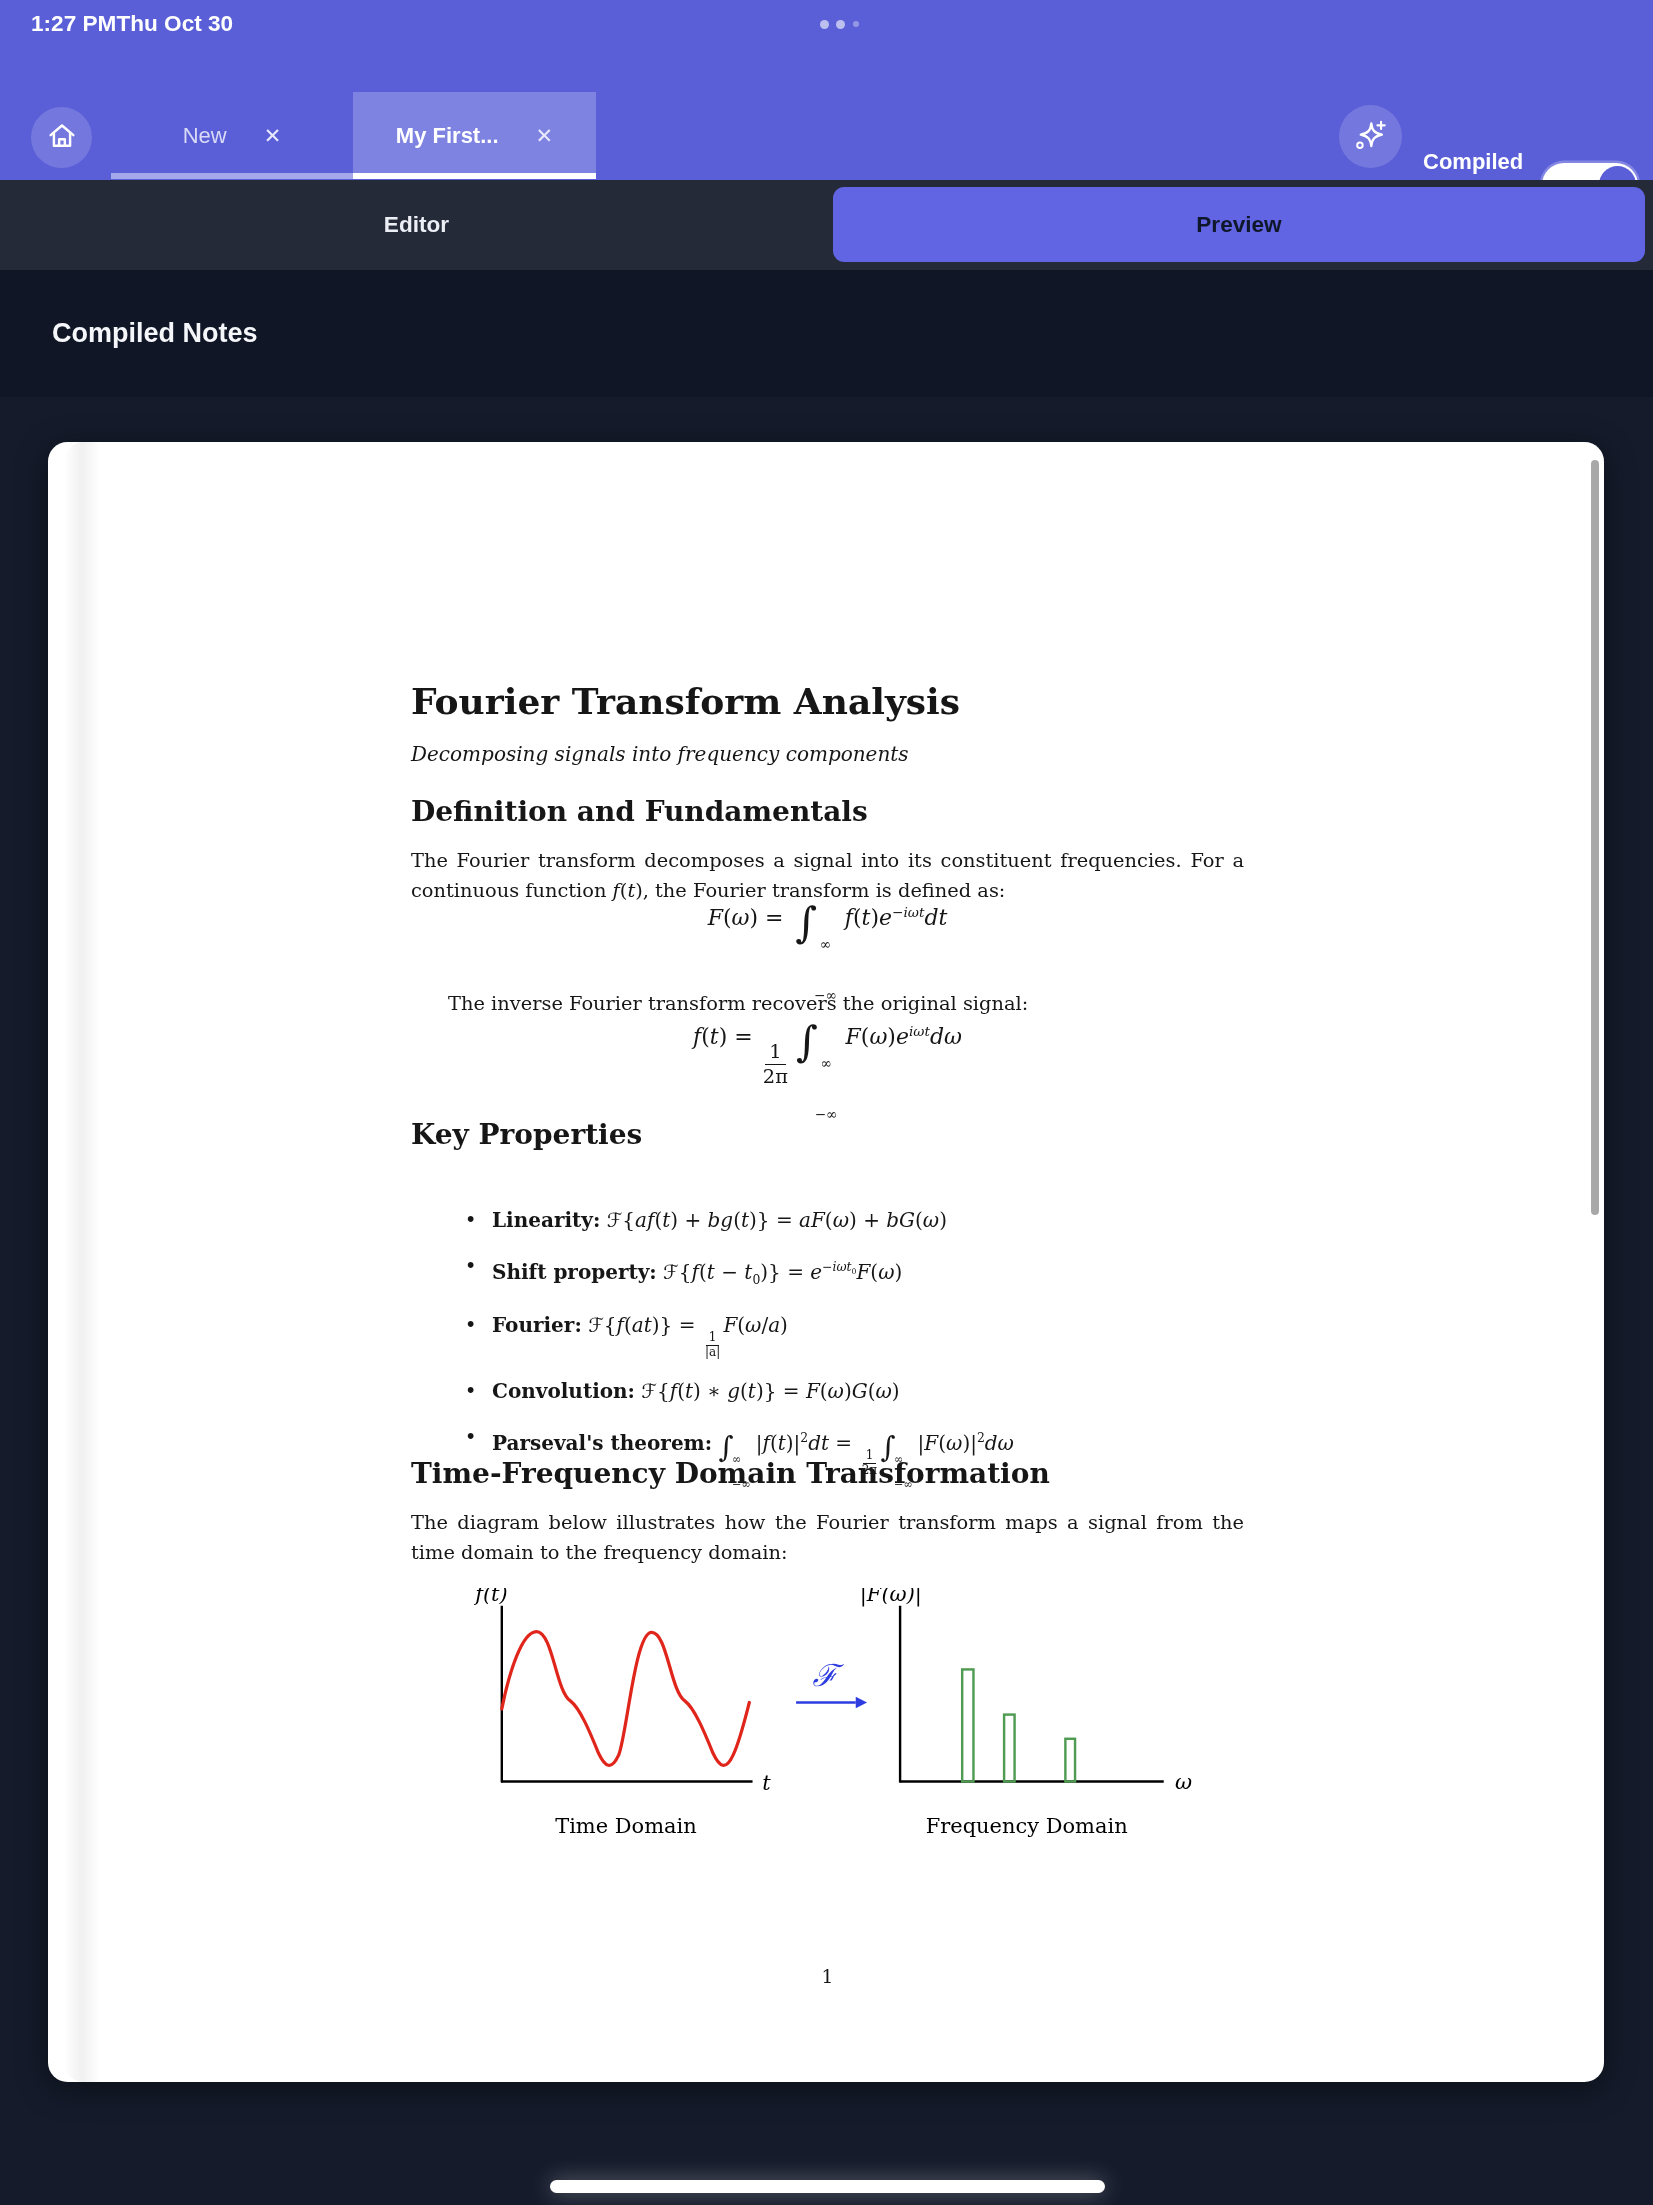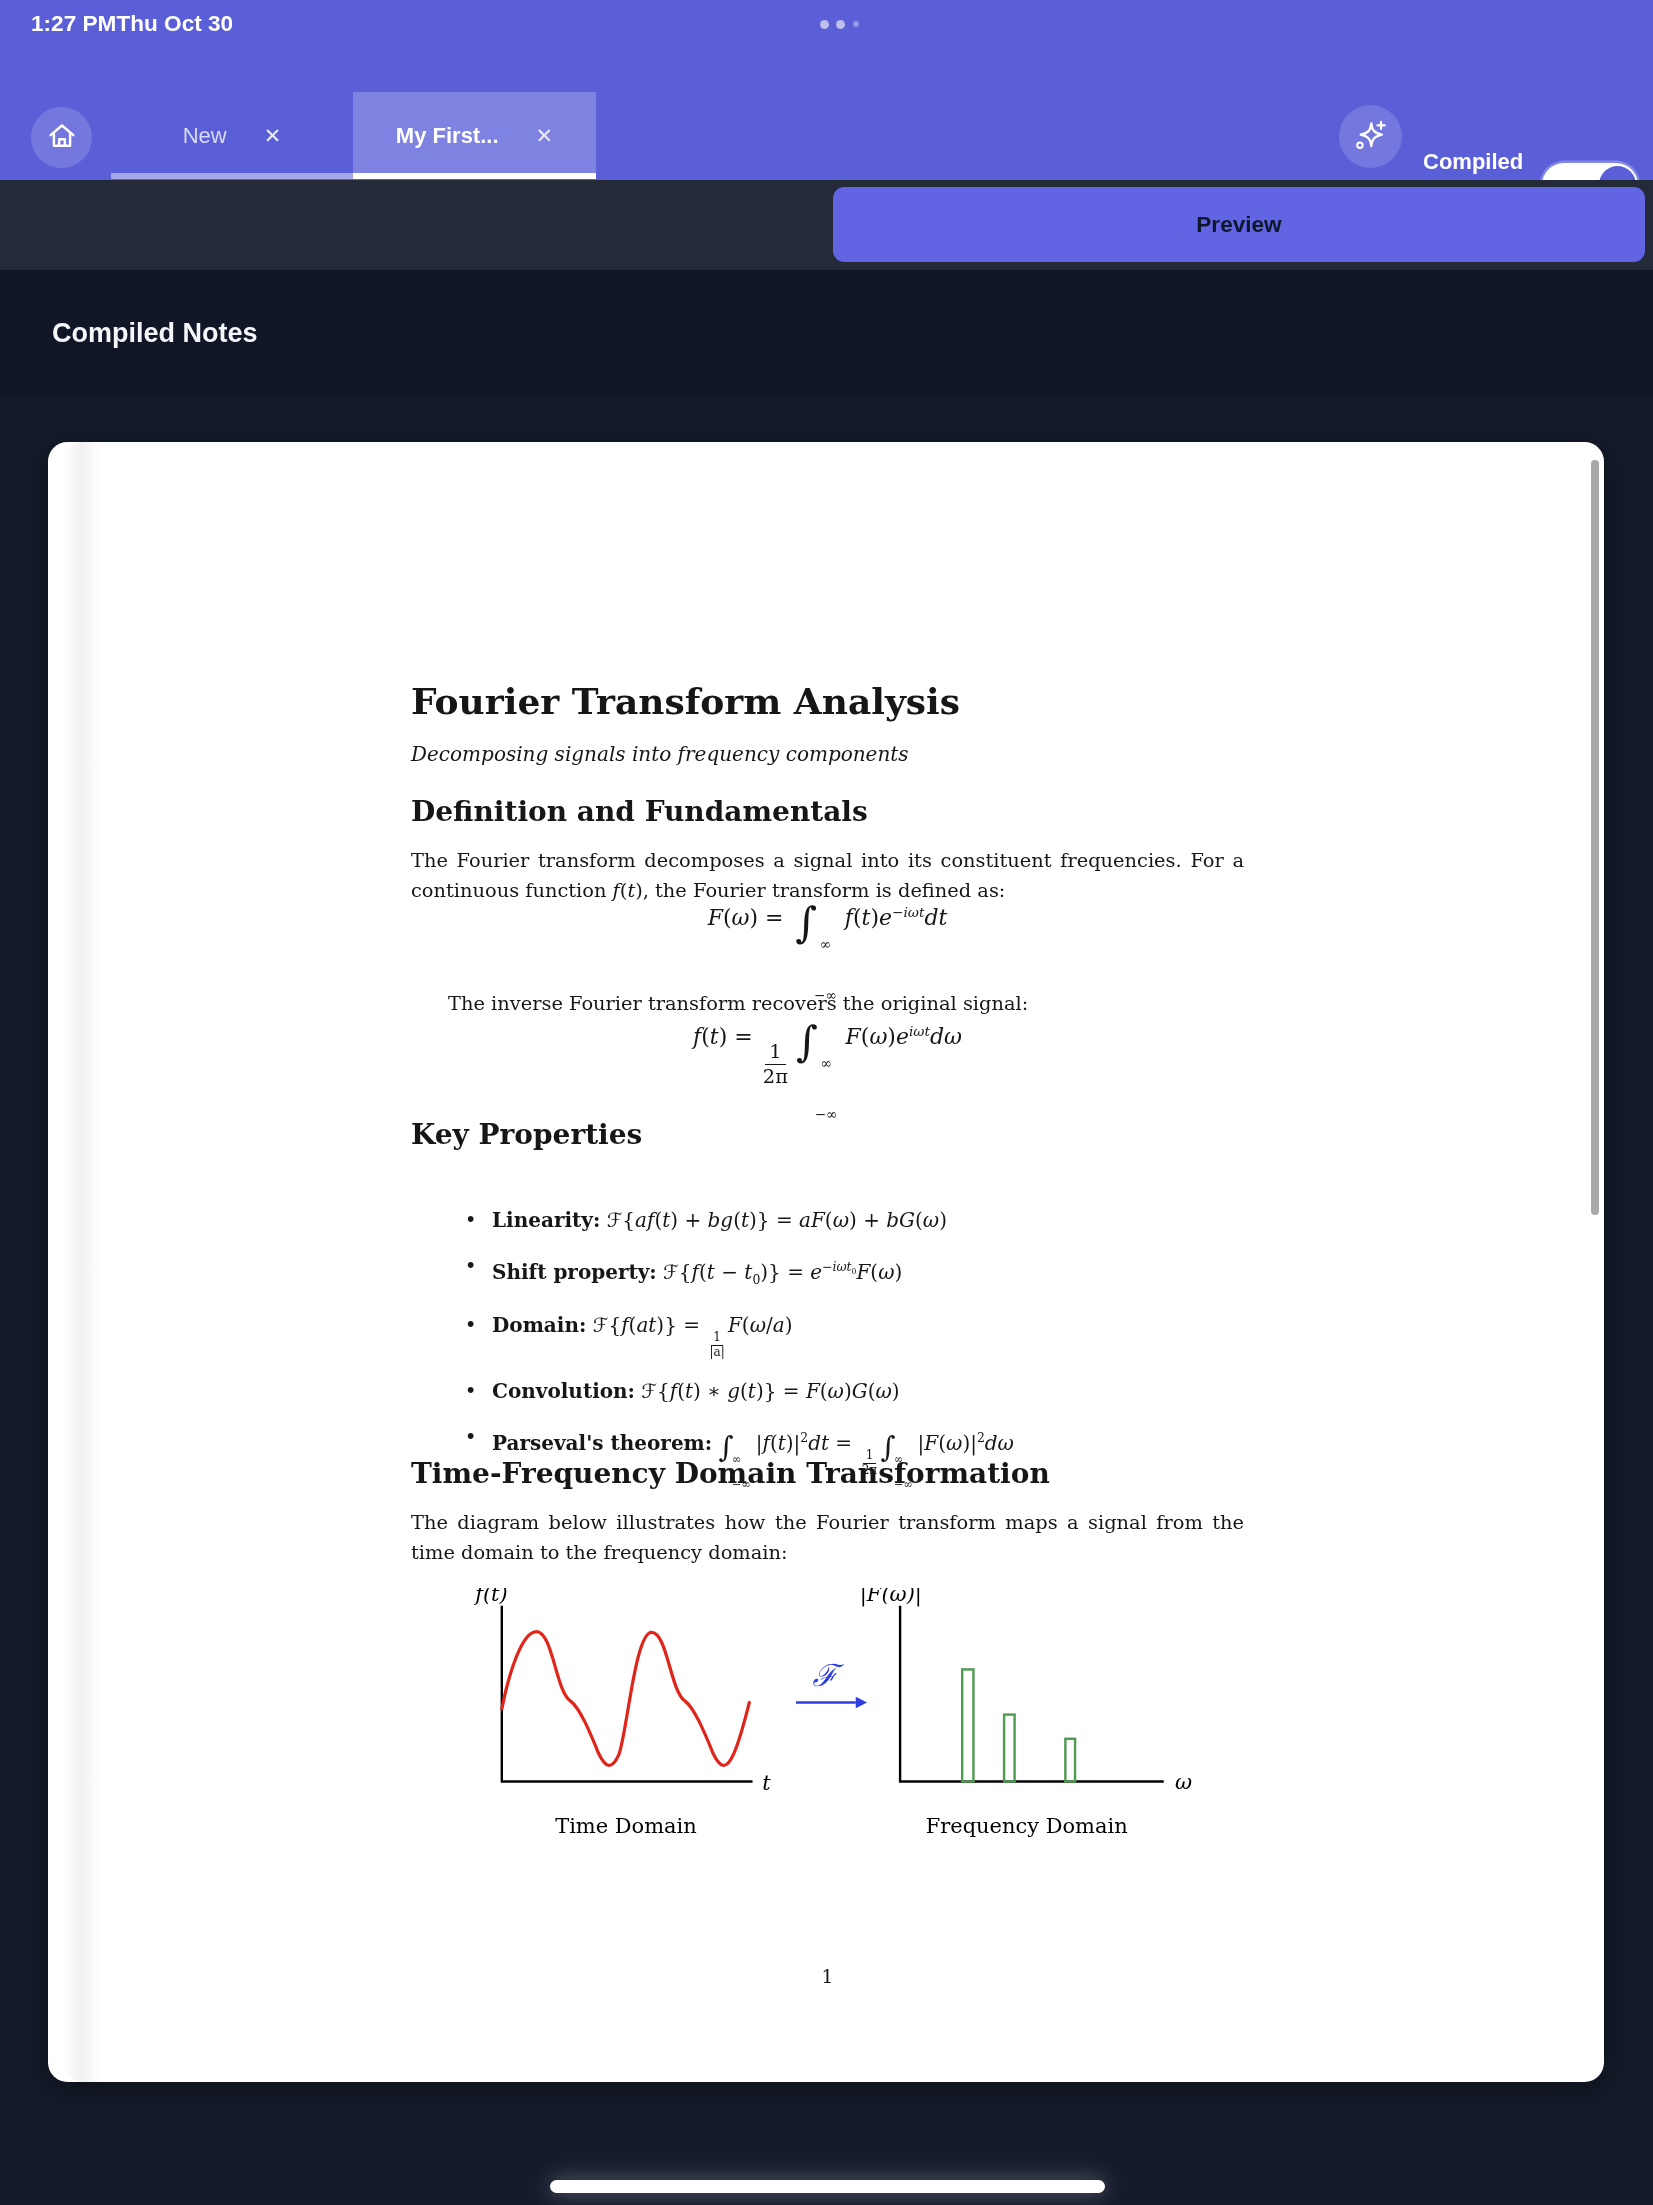--- a/index.html
+++ b/index.html
@@ -170,20 +170,21 @@
         </svg>
       </span>
     </div>
     <span class="compiled-label">Compiled</span>
     <div class="toggle">
       <div class="toggle-knob"></div>
     </div>
   </div>
 
   <div class="seg-bar">
+    <div class="seg-editor">Editor</div>
     <div class="seg-preview">Preview</div>
   </div>
 
   <div class="notes-bar">
     <span class="notes-title">Compiled Notes</span>
     <div class="circle-btn share-btn">
       <span>
         <svg width="36" height="36" viewBox="0 0 44 44">
           <path d="M15 17 H9 V38 H35 V17 H29" stroke="#f0f1f5" stroke-width="2.6" fill="none" stroke-linecap="round" stroke-linejoin="round"></path>
           <path d="M22 27 V6" stroke="#f0f1f5" stroke-width="2.6" stroke-linecap="round"></path>
@@ -219,21 +220,21 @@
         <div class="sec" style="top:676px;">Key Properties</div>
 
         <div class="bullets">
           <div class="bullet">
             <b>Linearity:</b> <span><span class="scrF">ℱ</span>{<i>af</i>(<i>t</i>) + <i>bg</i>(<i>t</i>)} = <i>aF</i>(<i>ω</i>) + <i>bG</i>(<i>ω</i>)</span>
           </div>
           <div class="bullet">
             <b>Shift property:</b> <span><span class="scrF">ℱ</span>{<i>f</i>(<i>t</i> − <i>t</i><sub>0</sub>)} = <i>e</i><sup>−<i>iωt</i><sub>0</sub></sup><i>F</i>(<i>ω</i>)</span>
           </div>
           <div class="bullet">
-            <b>Domain:</b> <span><span class="scrF">ℱ</span>{<i>f</i>(<i>at</i>)} = <span class="sfrac">
+            <b>Fourier:</b> <span><span class="scrF">ℱ</span>{<i>f</i>(<i>at</i>)} = <span class="sfrac">
                   <span class="num">1</span>
                   <span>|a|</span>
                 </span><i>F</i>(<i>ω</i>/<i>a</i>)</span>
           </div>
           <div class="bullet">
             <b>Convolution:</b> <span><span class="scrF">ℱ</span>{<i>f</i>(<i>t</i>) ∗ <i>g</i>(<i>t</i>)} = <i>F</i>(<i>ω</i>)<i>G</i>(<i>ω</i>)</span>
           </div>
           <div class="bullet">
             <b>Parseval's theorem:</b> <span><span class="mint">∫</span><span class="mlims">
                   <span>∞</span>

